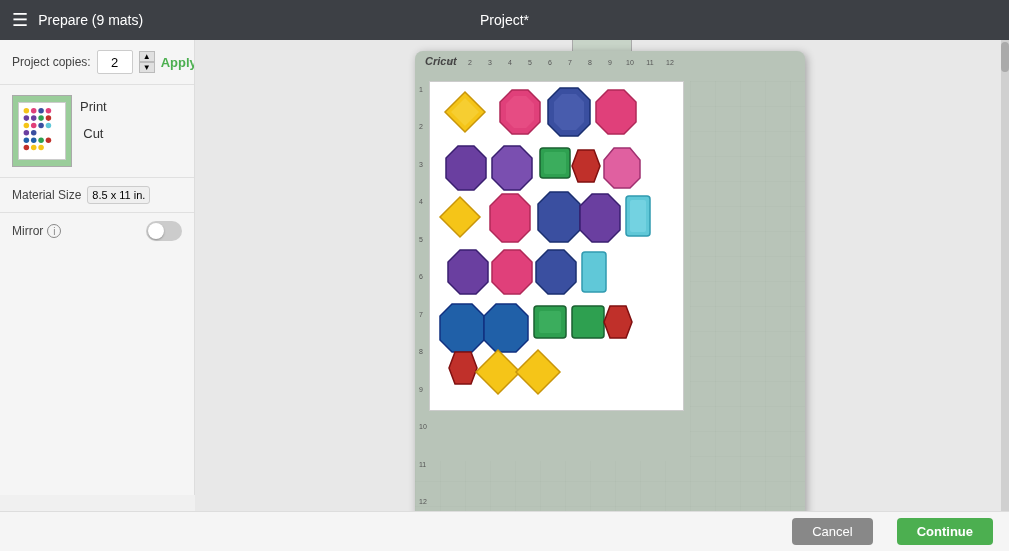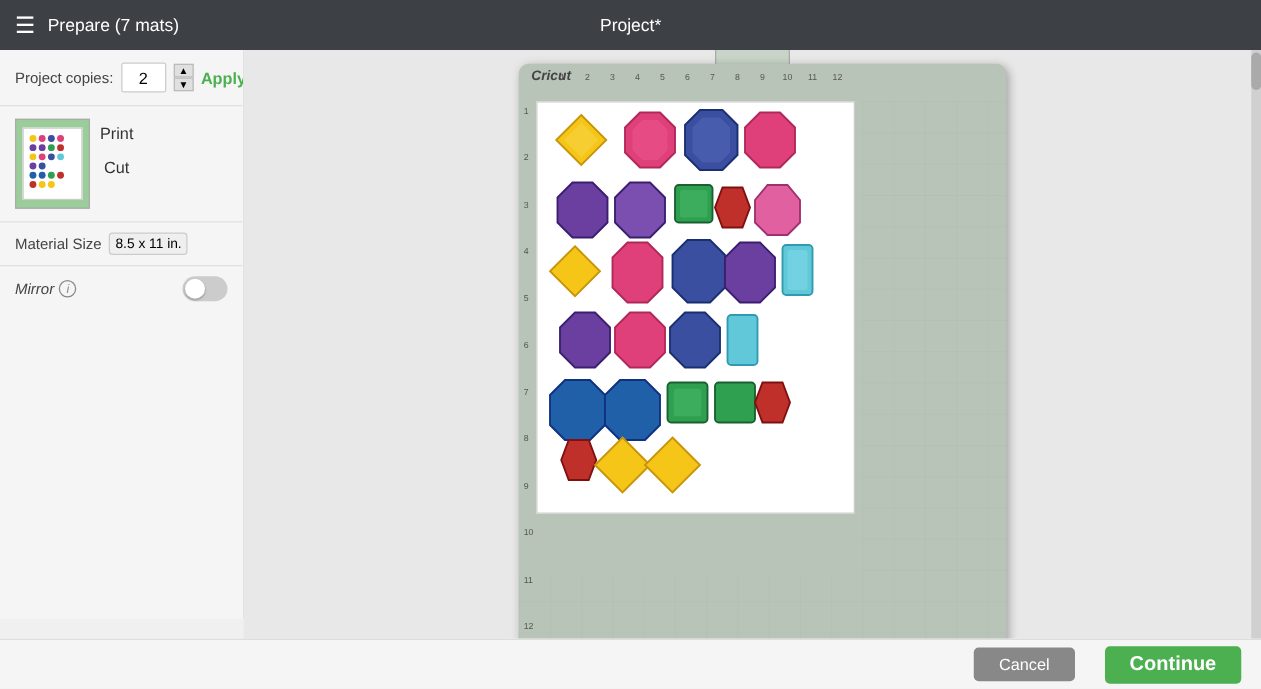--- a/index.html
+++ b/index.html
@@ -150,21 +150,20 @@
     .mirror-row {
       display: flex;
       align-items: center;
       padding: 8px 12px;
       justify-content: space-between;
     }
     .mirror-label-wrap {
       display: flex;
       align-items: center;
       gap: 4px;
-      font-style: italic;
     }
     .mirror-label {
       font-size: 12px;
       color: #444;
     }
     .info-icon {
       width: 14px;
       height: 14px;
       border-radius: 50%;
       border: 1px solid #888;
@@ -266,21 +265,21 @@
       border-radius: 4px;
       font-size: 13px;
       cursor: pointer;
     }
     .continue-btn {
       padding: 6px 20px;
       background: #4caf50;
       color: white;
       border: none;
       border-radius: 4px;
-      font-size: 16px;
+      font-size: 13px;
       cursor: pointer;
       font-weight: bold;
     }
 
     .scrollbar-right {
       position: absolute;
       top: 40px;
       right: 0;
       width: 8px;
       bottom: 40px;
@@ -293,21 +292,21 @@
       border-radius: 4px;
       position: absolute;
       top: 2px;
     }
   </style>
 </head>
 <body>
 
 <div class="header">
   <span class="header-menu-icon">☰</span>
-  <span class="header-title">Prepare (7 mats)</span>
+  <span class="header-title">Prepare (9 mats)</span>
   <span class="header-center">Project*</span>
 </div>
 
 <div class="left-panel">
 
   <div class="copies-row">
     <span class="copies-label">Project copies:</span>
     <input class="copies-input" type="text" value="2" style="">
     <div class="copies-spinner">
       <button class="spinner-btn">▲</button>

